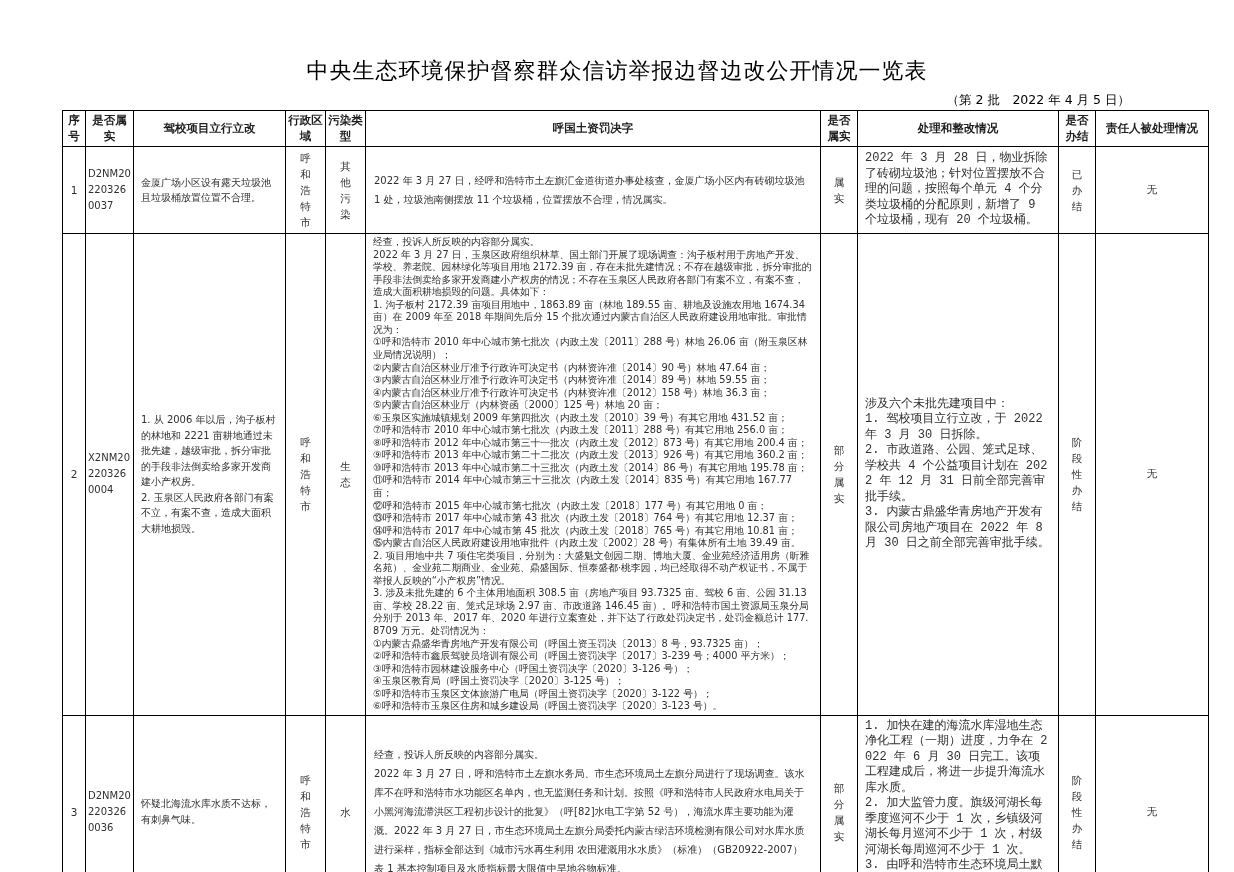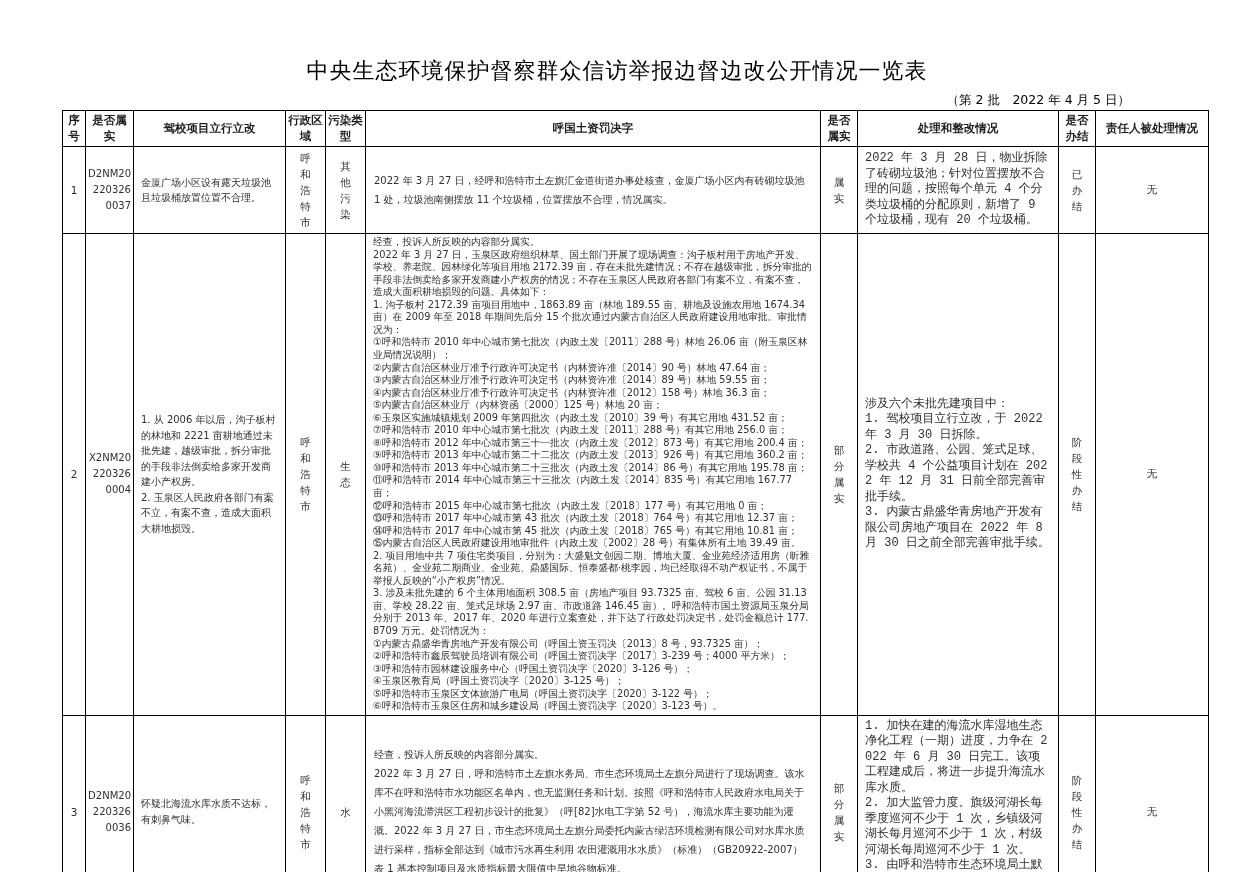--- a/index.html
+++ b/index.html
@@ -30,21 +30,21 @@
   }
   th{
     font-size:11.5px;font-weight:bold;color:#1e1e1e;
     text-align:center;padding:2px 2px;line-height:1.35;
   }
   td{font-size:10.5px;}
   .c{text-align:center;}
   .l{text-align:left;}
   .pre{white-space:pre-wrap;word-break:break-all;}
   .caseno{
-    font-size:10px;line-height:16px;text-align:right;
+    font-size:10px;line-height:16px;text-align:left;
     word-break:break-all;padding:2px 2px;
   }
   .vtext{
     display:inline-block;width:1.05em;line-height:16px;
     word-break:break-all;text-align:center;font-size:10.5px;
   }
   .problem{line-height:15.5px;font-size:10px;padding:3px 7px;}
   .invest{line-height:19px;font-size:10px;padding:3px 8px;}
   .invest-dense{line-height:12.55px;font-size:9.8px;padding:2px 7px;}
   .rect{line-height:15.5px;font-size:12px;padding:3px 7px;font-family:Liberation Mono, monospace;}

